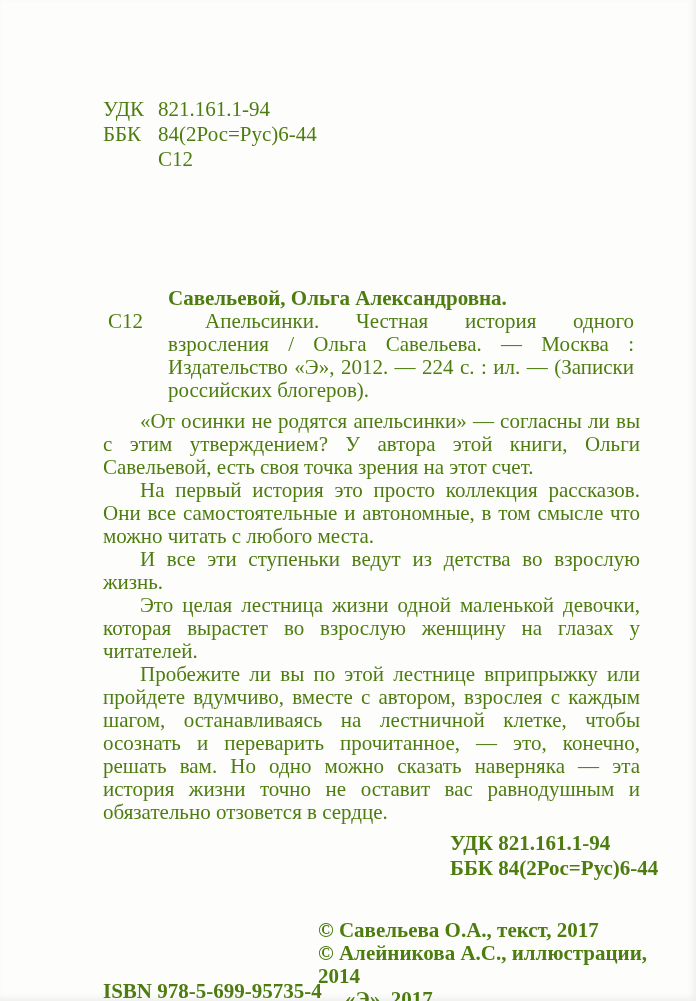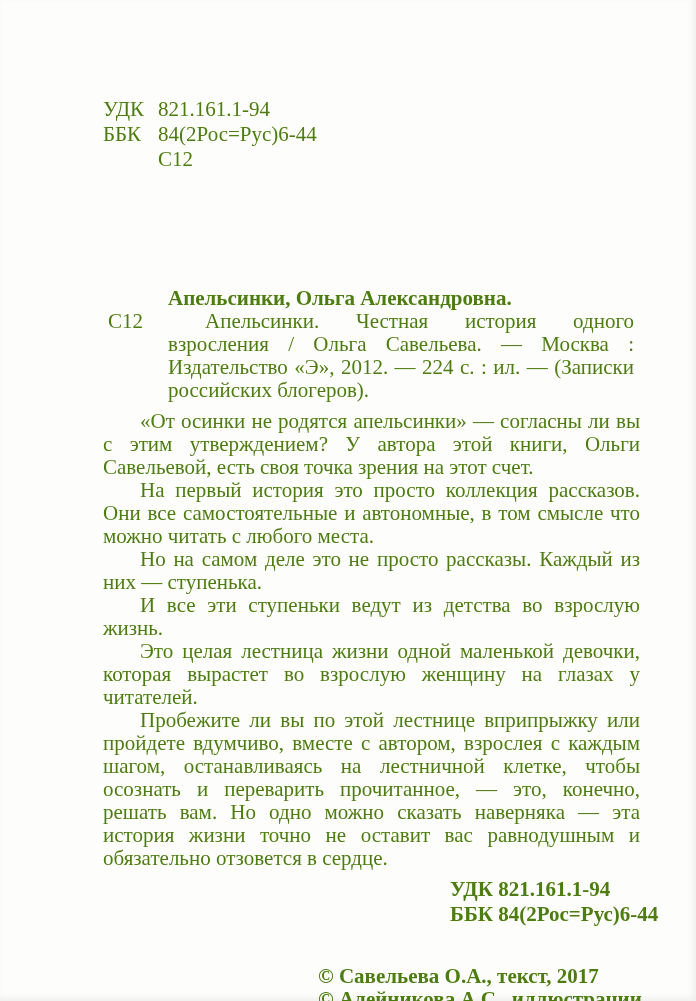--- a/index.html
+++ b/index.html
@@ -84,28 +84,27 @@
     <div class="row">
       <span class="label">ББК</span><span>84(2Рос=Рус)6-44</span>
     </div>
     <div class="row">
       <span class="label"></span><span>С12</span>
     </div>
   </div>
 
   <div class="catalog-card">
     <span class="margin-code">С12</span>
-    <div class="author-heading">Апельсинки, Ольга Александровна.</div>
+    <div class="author-heading">Савельевой, Ольга Александровна.</div>
     <p class="description">Апельсинки. Честная история одного взросления / Ольга Савельева. — Москва : Издательство «Э», 2012. — 224 с. : ил. — (Записки российских блогеров).</p>
   </div>
 
   <div class="annotation">
     <p>«От осинки не родятся апельсинки» — согласны ли вы с этим утверждением? У автора этой книги, Ольги Савельевой, есть своя точка зрения на этот счет.</p>
     <p>На первый история это просто коллекция рассказов. Они все самостоятельные и автономные, в том смысле что можно читать с любого места.</p>
-    <p>Но на самом деле это не просто рассказы. Каждый из них — ступенька.</p>
     <p>И все эти ступеньки ведут из детства во взрослую жизнь.</p>
     <p>Это целая лестница жизни одной маленькой девочки, которая вырастет во взрослую женщину на глазах у читателей.</p>
     <p>Пробежите ли вы по этой лестнице вприпрыжку или пройдете вдумчиво, вместе с автором, взрослея с каждым шагом, останавливаясь на лестничной клетке, чтобы осознать и переварить прочитанное, — это, конечно, решать вам. Но одно можно сказать наверняка — эта история жизни точно не оставит вас равнодушным и обязательно отзовется в сердце.</p>
   </div>
 
   <div class="bottom-codes">
     <div>УДК 821.161.1-94</div>
     <div>ББК 84(2Рос=Рус)6-44</div>
   </div>
 

